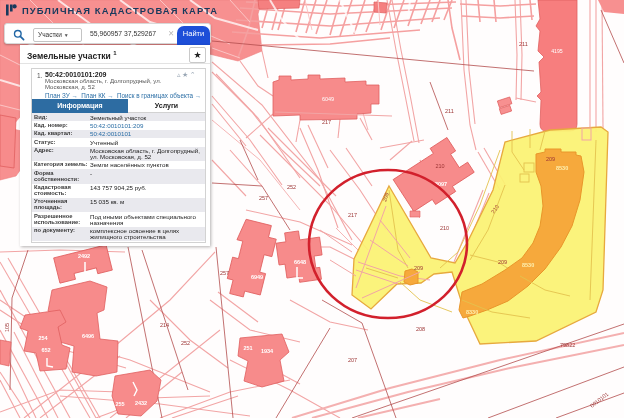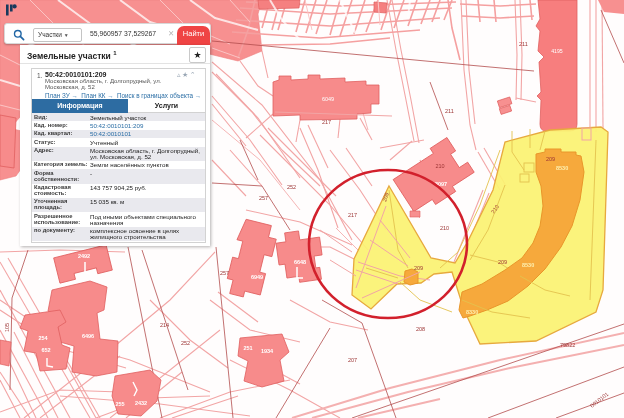--- a/index.html
+++ b/index.html
@@ -328,35 +328,36 @@
 
   <ellipse cx="388" cy="244" rx="79" ry="74" fill="none" stroke="#d2202c" stroke-width="2.6"></ellipse>
 </svg>
 
 <svg class="abs" style="left:5px;top:4px" width="12" height="12" viewBox="0 0 12 12">
   <path d="M1,0.5 h2.6 v11 h-2.6 z" fill="#17395c"></path>
   <path d="M5,0.5 h2.6 v7 h-2.6 z" fill="#17395c"></path>
   <circle cx="9.6" cy="2.4" r="2.1" fill="#17395c"></circle>
 </svg>
 
+<div class="abs" style="left:22px;top:4.5px;font-size:9.4px;font-weight:bold;color:#17395c;letter-spacing:1.1px;">ПУБЛИЧНАЯ КАДАСТРОВАЯ КАРТА</div>
 
 <div class="abs" style="left:4px;top:23px;width:207px;height:21px;background:#fff;border:1px solid #d8d8d8;border-radius:3px;box-shadow:0 1px 2px rgba(0,0,0,.25);box-sizing:border-box;">
 
   <svg class="abs" style="left:8px;top:5px" width="12" height="12" viewBox="0 0 12 12">
     <circle cx="4.8" cy="4.8" r="3.3" fill="none" stroke="#2166a5" stroke-width="1.4"></circle>
     <path d="M7.3,7.3 L10.6,10.6" stroke="#2166a5" stroke-width="1.7" stroke-linecap="round"></path>
   </svg>
 
   <div class="abs" style="left:28px;top:3.5px;width:43px;height:12px;border:1px solid #c4c4c4;border-radius:2px;font-size:6.5px;color:#333;line-height:12px;padding-left:4px;">Участки <span style="font-size:5px;color:#555;">▼</span></div>
 
   <div class="abs" style="left:85px;top:6px;font-size:6.8px;color:#333;">55,960957 37,529267</div>
 
   <div class="abs" style="left:163px;top:5px;font-size:7.5px;color:#b5b5b5;">✕</div>
 
-  <div class="abs" style="left:172px;top:2px;width:33px;height:27px;background:#ef4444;border-radius:7px;color:#fff;font-size:7.5px;text-align:center;line-height:15px;">Найти</div>
+  <div class="abs" style="left:172px;top:2px;width:33px;height:27px;background:#1d4ed8;border-radius:7px;color:#fff;font-size:7.5px;text-align:center;line-height:15px;">Найти</div>
 </div>
 
 <div class="abs" style="left:20px;top:45px;width:190px;height:201px;background:#fff;box-shadow:1px 1px 3px rgba(0,0,0,.3);">
 
   <div class="abs" style="left:7px;top:5px;font-size:8.5px;font-weight:bold;color:#222;">Земельные участки <sup style="font-size:6px;">1</sup></div>
 
   <div class="abs" style="left:169px;top:2px;width:15px;height:14px;border:1px solid #c9c9c9;border-radius:2px;text-align:center;font-size:9px;line-height:14px;color:#222;">★</div>
 
   <div class="abs" style="left:0;top:18px;width:190px;height:1px;background:#e3e3e3;"></div>
 

